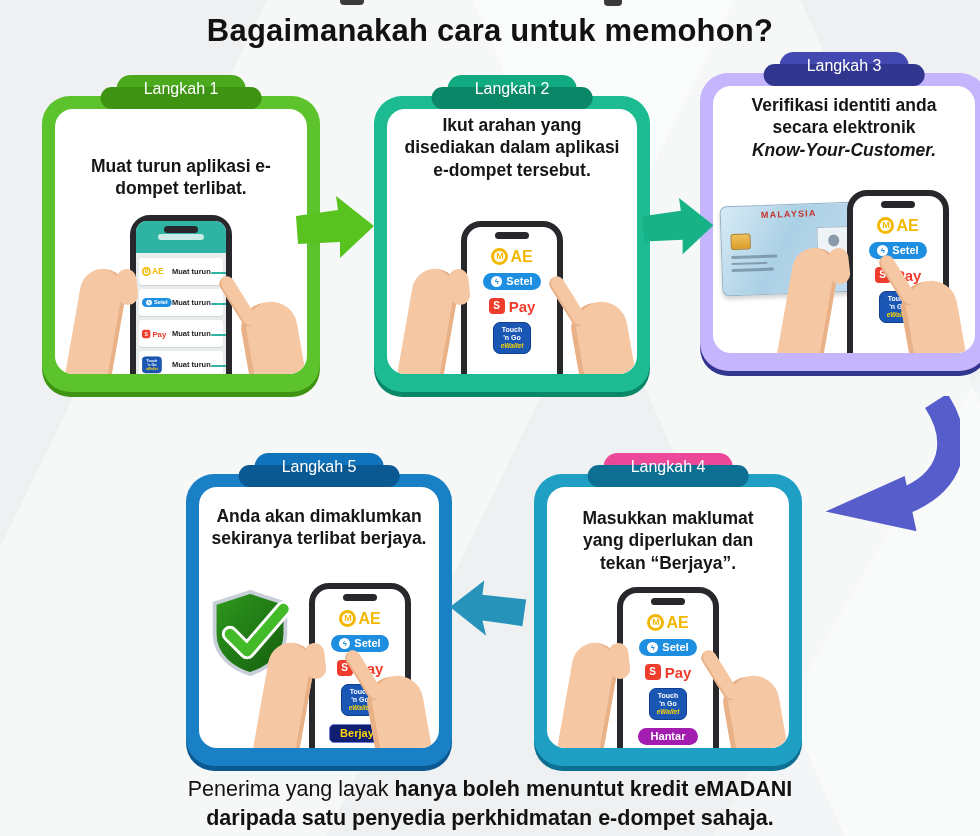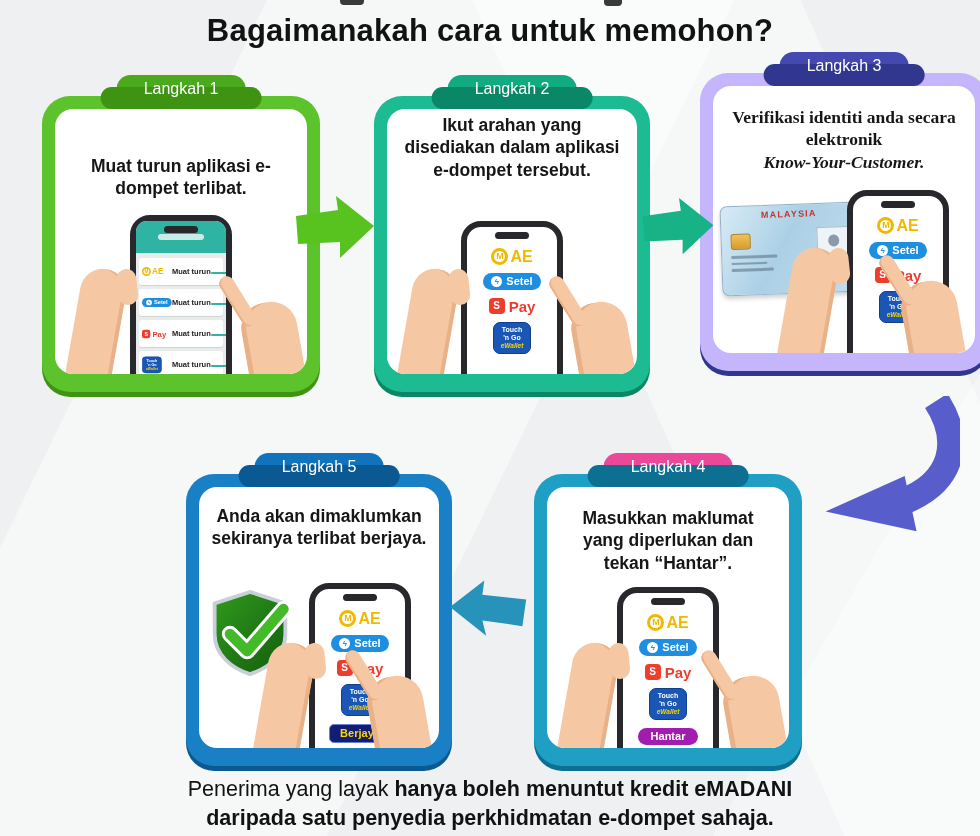--- a/index.html
+++ b/index.html
@@ -36,21 +36,21 @@
   .s2 .badge{background:#10ab81;} .s2 .badge::before{background:#0a8766;}
   .card.s3{left:700px;top:73px;width:288px;height:298px;background:#c4b5fd;box-shadow:0 5px 0 #31368f;}
   .s3 .badge{background:#4349b0;} .s3 .badge::before{background:#31368f;}
   .card.s4{left:534px;top:474px;width:268px;height:292px;background:#209fc4;box-shadow:0 5px 0 #0d7093;}
   .s4 .badge{background:#ec4899;} .s4 .badge::before{background:#0d7093;}
   .card.s5{left:186px;top:474px;width:266px;height:292px;background:#1a80c5;box-shadow:0 5px 0 #0b5992;}
   .s5 .badge{background:#1173bb;} .s5 .badge::before{background:#0b5992;}
 
   .s1 .card-text{margin-top:46px;}
   .s2 .card-text{margin-top:5px;}
-  .s3 .card-text{margin-top:20px;font-family:Liberation Serif, serif;}
+  .s3 .card-text{margin-top:8px;}
   .s4 .card-text{margin-top:20px;}
   .s5 .card-text{margin-top:18px;padding:0 6px;}
 
   
   .phone{position:absolute;width:102px;height:196px;background:#fff;border:6px solid #27272c;
     border-radius:20px;box-sizing:border-box;z-index:2;}
   .notch{position:absolute;top:5px;left:50%;transform:translateX(-50%);width:34px;height:7px;
     background:#27272c;border-radius:4px;}
   .stack{display:flex;flex-direction:column;align-items:center;gap:8px;padding-top:21px;}
 
@@ -303,21 +303,21 @@
             <div class="palm"></div>
             <div class="finger"></div>
           </div>
       </div>
     </div>
   </div>
 
   <div class="card s4">
     <div class="badge">Langkah 4</div>
     <div class="card-inner">
-      <div class="card-text">Masukkan maklumat yang diperlukan dan tekan “Hantar”.</div>
+      <div class="card-text">Masukkan maklumat yang diperlukan dan tekan “Berjaya”.</div>
       <div class="scene">
         <div class="phone ph-c">
           <div class="notch"></div>
           <div class="stack">
             <span class="w-mae">
                 <span class="circ">M</span>
                 <span>AE</span>
               </span>
             <span class="w-setel">
                 <span class="dot"></span>

